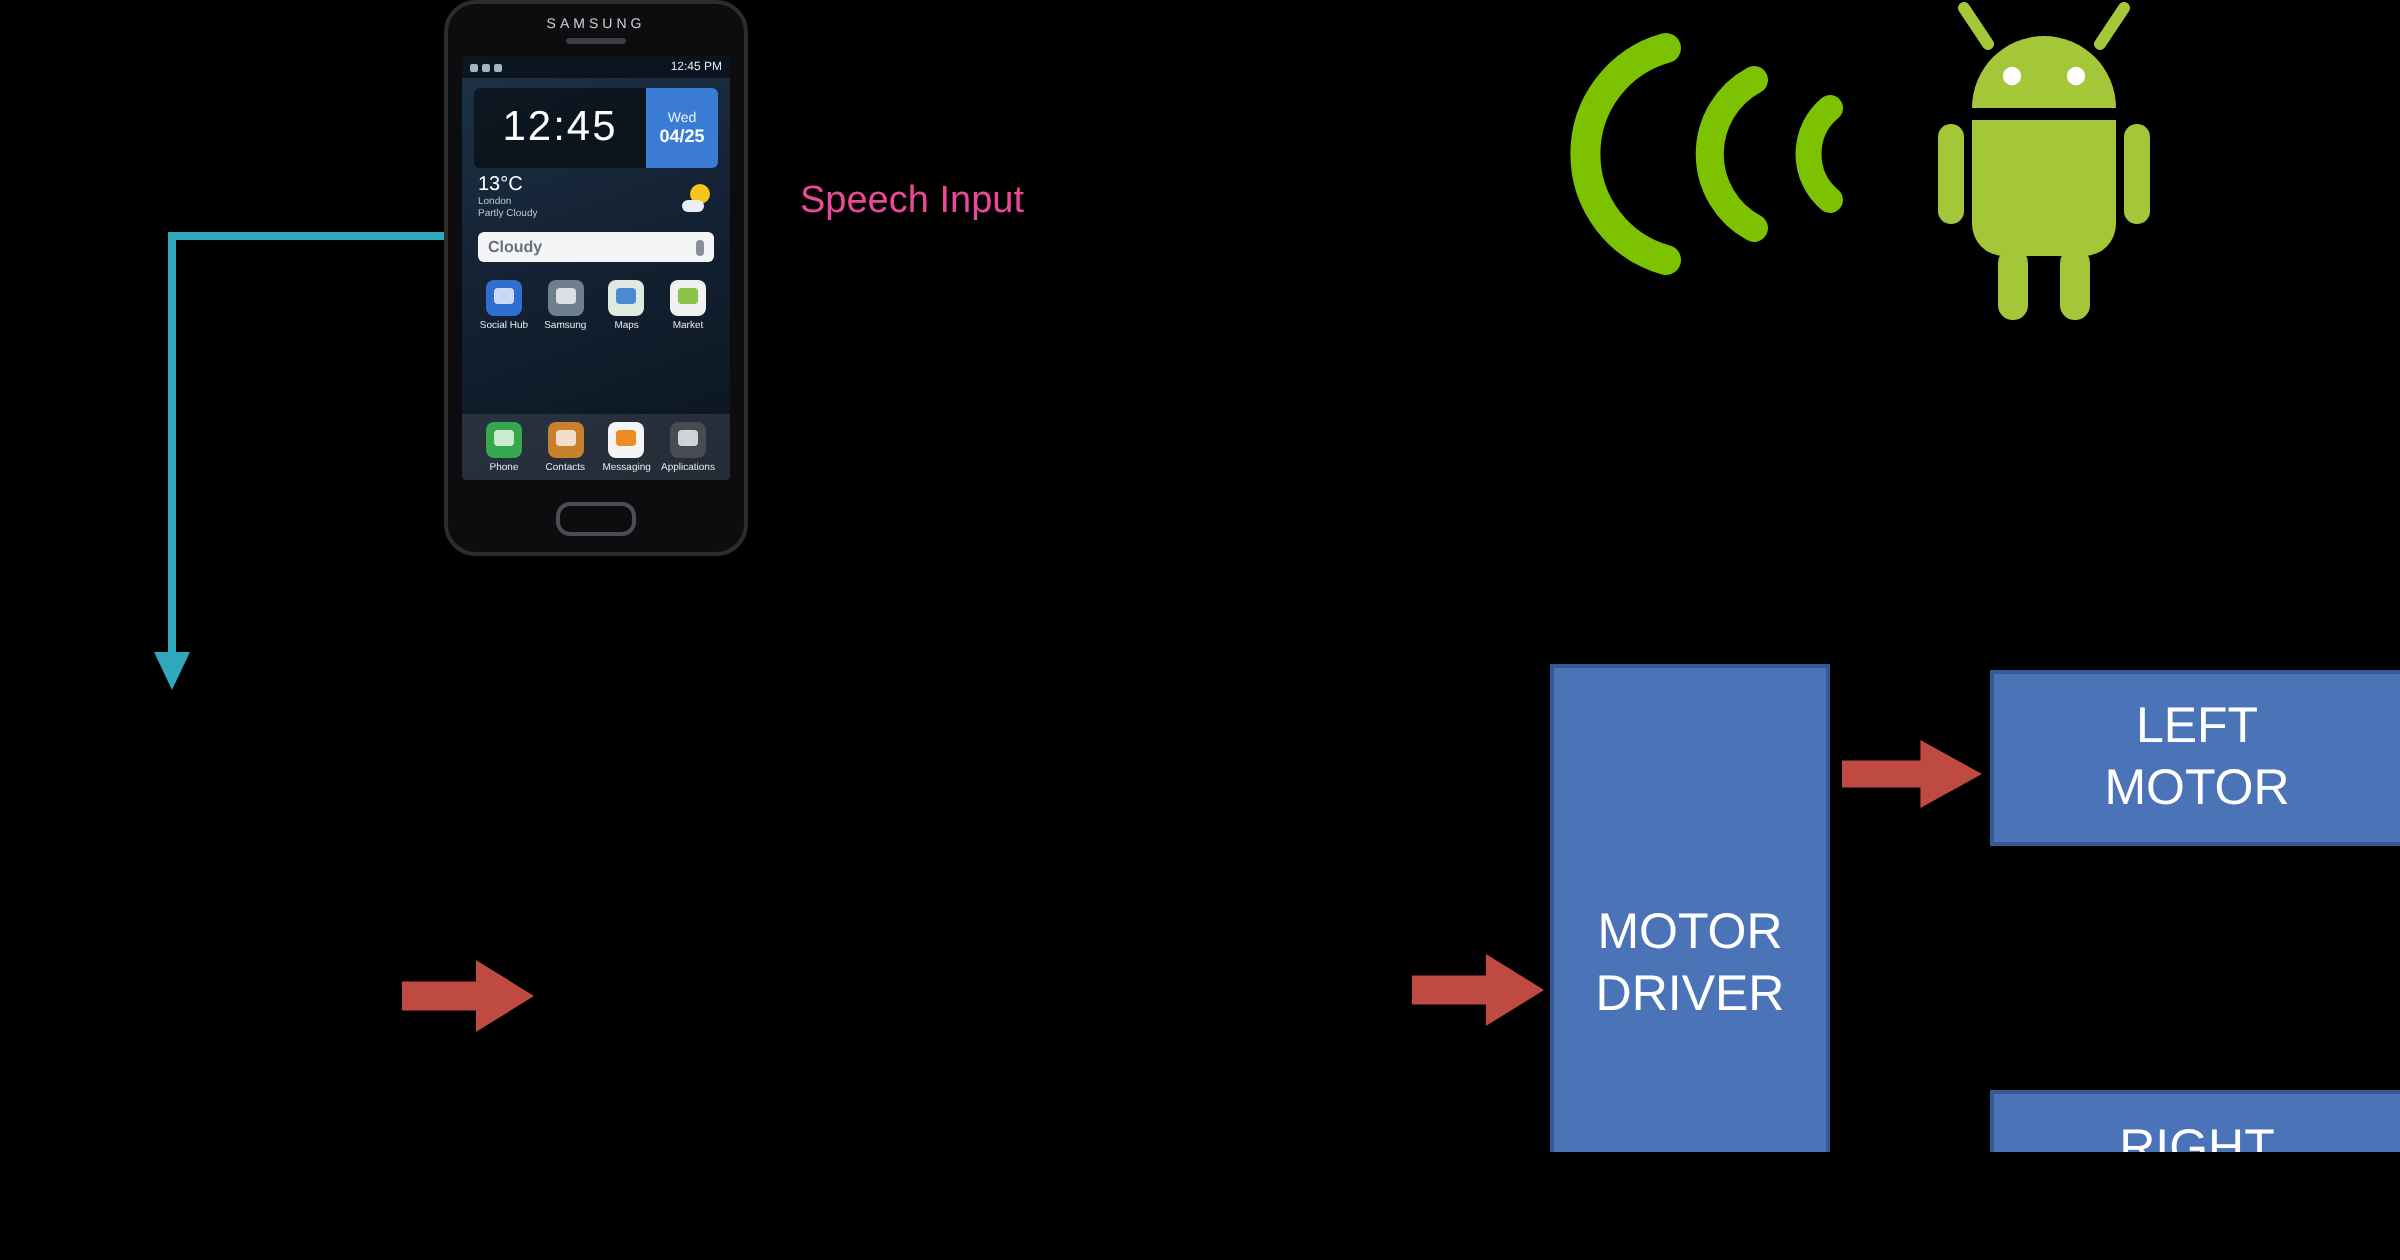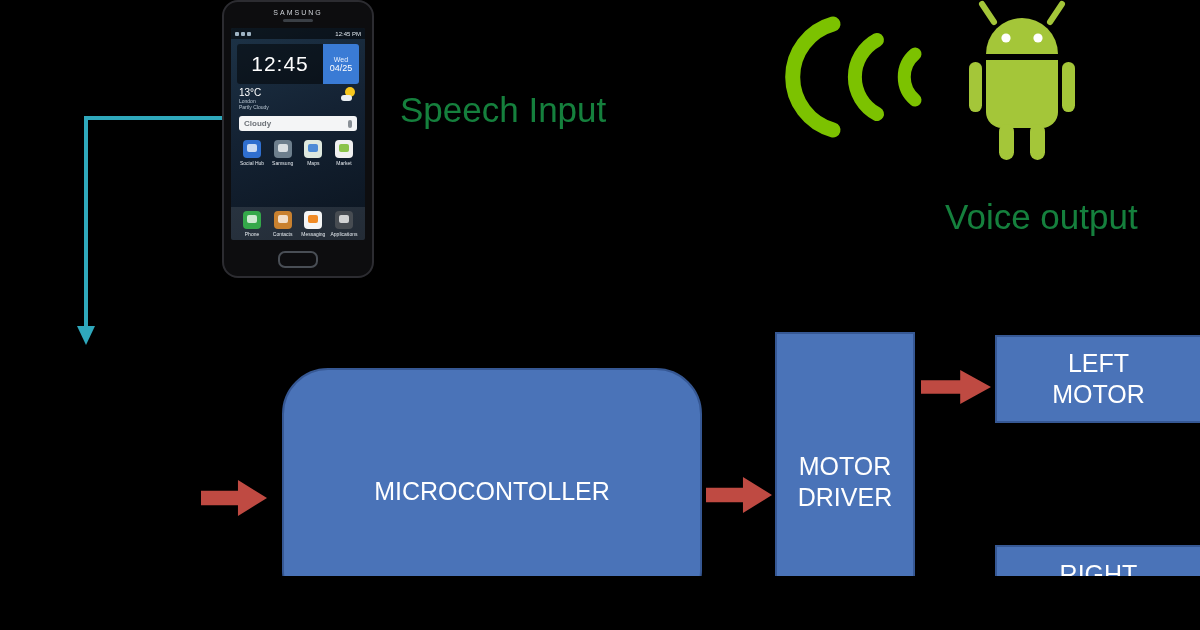--- a/index.html
+++ b/index.html
@@ -29,21 +29,21 @@
   .arrow{
     position:absolute;background:#bf4a42;
     clip-path:polygon(0 30%,56% 30%,56% 0,100% 50%,56% 100%,56% 70%,0 70%);
   }
   .arrow-1{left:201px;top:480px;width:66px;height:36px;}
   .arrow-2{left:706px;top:477px;width:66px;height:36px;}
   .arrow-3{left:921px;top:370px;width:70px;height:34px;}
   .arrow-4{left:921px;top:580px;width:70px;height:34px;}
 
   
-  .float-label{position:absolute;color:#15803d;font-size:35px;}
+  .float-label{position:absolute;color:#ec4899;font-size:19px;}
   .speech-label{left:400px;top:90px;}
   .voice-label{left:945px;top:197px;}
 
   
   .connector-svg{position:absolute;left:40px;top:100px;}
   .waves-svg{position:absolute;left:785px;top:12px;}
   .android-svg{position:absolute;left:932px;top:0px;}
 
   
   .phone{
@@ -62,22 +62,22 @@
   .statusbar{height:11px;display:flex;align-items:center;justify-content:space-between;
     padding:0 4px;background:rgba(0,0,0,.55);}
   .sb-icons{display:flex;gap:2px;}
   .sb-dot{width:4px;height:4px;background:#9fb4c4;border-radius:1px;}
   .sb-time{color:#dfe7ee;font-size:6px;}
   .clock-widget{display:flex;margin:5px 6px 0 6px;height:40px;border-radius:3px;overflow:hidden;}
   .clock-left{flex:1;background:rgba(0,0,0,.5);display:flex;align-items:center;justify-content:center;}
   .clock-time{color:#fff;font-size:21px;letter-spacing:1px;}
   .clock-right{width:36px;background:#3a7bd5;display:flex;flex-direction:column;align-items:center;justify-content:center;}
   .clock-day{color:#eaf2ff;font-size:7px;}
-  .clock-date{color:#fff;font-size:9px;font-weight:normal;}
-  .weather{display:flex;justify-content:space-between;margin:3px 8px 0 8px;gap:12px;}
+  .clock-date{color:#fff;font-size:9px;font-weight:bold;}
+  .weather{display:flex;align-items:center;justify-content:space-between;margin:3px 8px 0 8px;gap:12px;}
   .weather-left{display:flex;flex-direction:column;}
   .weather-temp{color:#fff;font-size:10px;}
   .weather-loc,.weather-cond{color:#b9c6d2;font-size:5px;}
   .sun-wrap{position:relative;width:16px;height:14px;}
   .sun{position:absolute;right:2px;top:0;width:10px;height:10px;border-radius:50%;background:#f6c61d;}
   .cloud{position:absolute;left:0;bottom:0;width:11px;height:6px;border-radius:4px;background:#e9eef2;}
   .searchbar{display:flex;align-items:center;justify-content:space-between;margin:6px 8px 0 8px;
     height:15px;background:#f4f5f6;border-radius:3px;padding:0 5px;}
   .search-text{color:#6d7278;font-size:8px;font-weight:bold;}
   .mic{width:4px;height:8px;border-radius:2px;background:#8a9097;}
@@ -197,21 +197,20 @@
           <div class="app-label">Applications</div>
         </div>
       </div>
     </div>
     <div class="phone-bottom">
       <div class="home-btn"></div>
     </div>
   </div>
 
   <div class="float-label speech-label">Speech Input</div>
-  <div class="float-label voice-label">Voice output</div>
 
   <svg class="connector-svg" width="200" height="260" viewBox="0 0 200 260">
     <path d="M182 18 L46 18 L46 228" fill="none" stroke="#2fa8bc" stroke-width="4"></path>
     <polygon points="37,226 55,226 46,245" fill="#2fa8bc"></polygon>
   </svg>
 
   <svg class="waves-svg" width="150" height="130" viewBox="0 0 150 130">
     <path d="M48 12 A55 55 0 0 0 48 118" fill="none" stroke="#7cc200" stroke-width="15" stroke-linecap="round"></path>
     <path d="M92 28 A42 42 0 0 0 92 102" fill="none" stroke="#7cc200" stroke-width="14" stroke-linecap="round"></path>
     <path d="M130 42 A30 30 0 0 0 130 88" fill="none" stroke="#7cc200" stroke-width="13" stroke-linecap="round"></path>
@@ -223,23 +222,20 @@
     <path d="M27 27 a18 18 0 0 1 36 0 z" fill="#a4c639"></path>
     <circle cx="37" cy="19" r="2.3" fill="#ffffff"></circle>
     <circle cx="53" cy="19" r="2.3" fill="#ffffff"></circle>
     <path d="M27 30 h36 v26 a8 8 0 0 1 -8 8 h-20 a8 8 0 0 1 -8 -8 z" fill="#a4c639"></path>
     <rect x="18.5" y="31" width="6.5" height="25" rx="3.2" fill="#a4c639"></rect>
     <rect x="65" y="31" width="6.5" height="25" rx="3.2" fill="#a4c639"></rect>
     <rect x="33.5" y="62" width="7.5" height="18" rx="3.7" fill="#a4c639"></rect>
     <rect x="49" y="62" width="7.5" height="18" rx="3.7" fill="#a4c639"></rect>
   </svg>
 
-  <div class="block block-micro">
-    <span class="lbl">MICROCONTOLLER</span>
-  </div>
   <div class="block block-driver">
     <span class="lbl">MOTOR DRIVER</span>
   </div>
   <div class="block block-left">
     <span class="lbl">LEFT MOTOR</span>
   </div>
   <div class="block block-right">
     <span class="lbl">RIGHT LEFT</span>
   </div>
 

